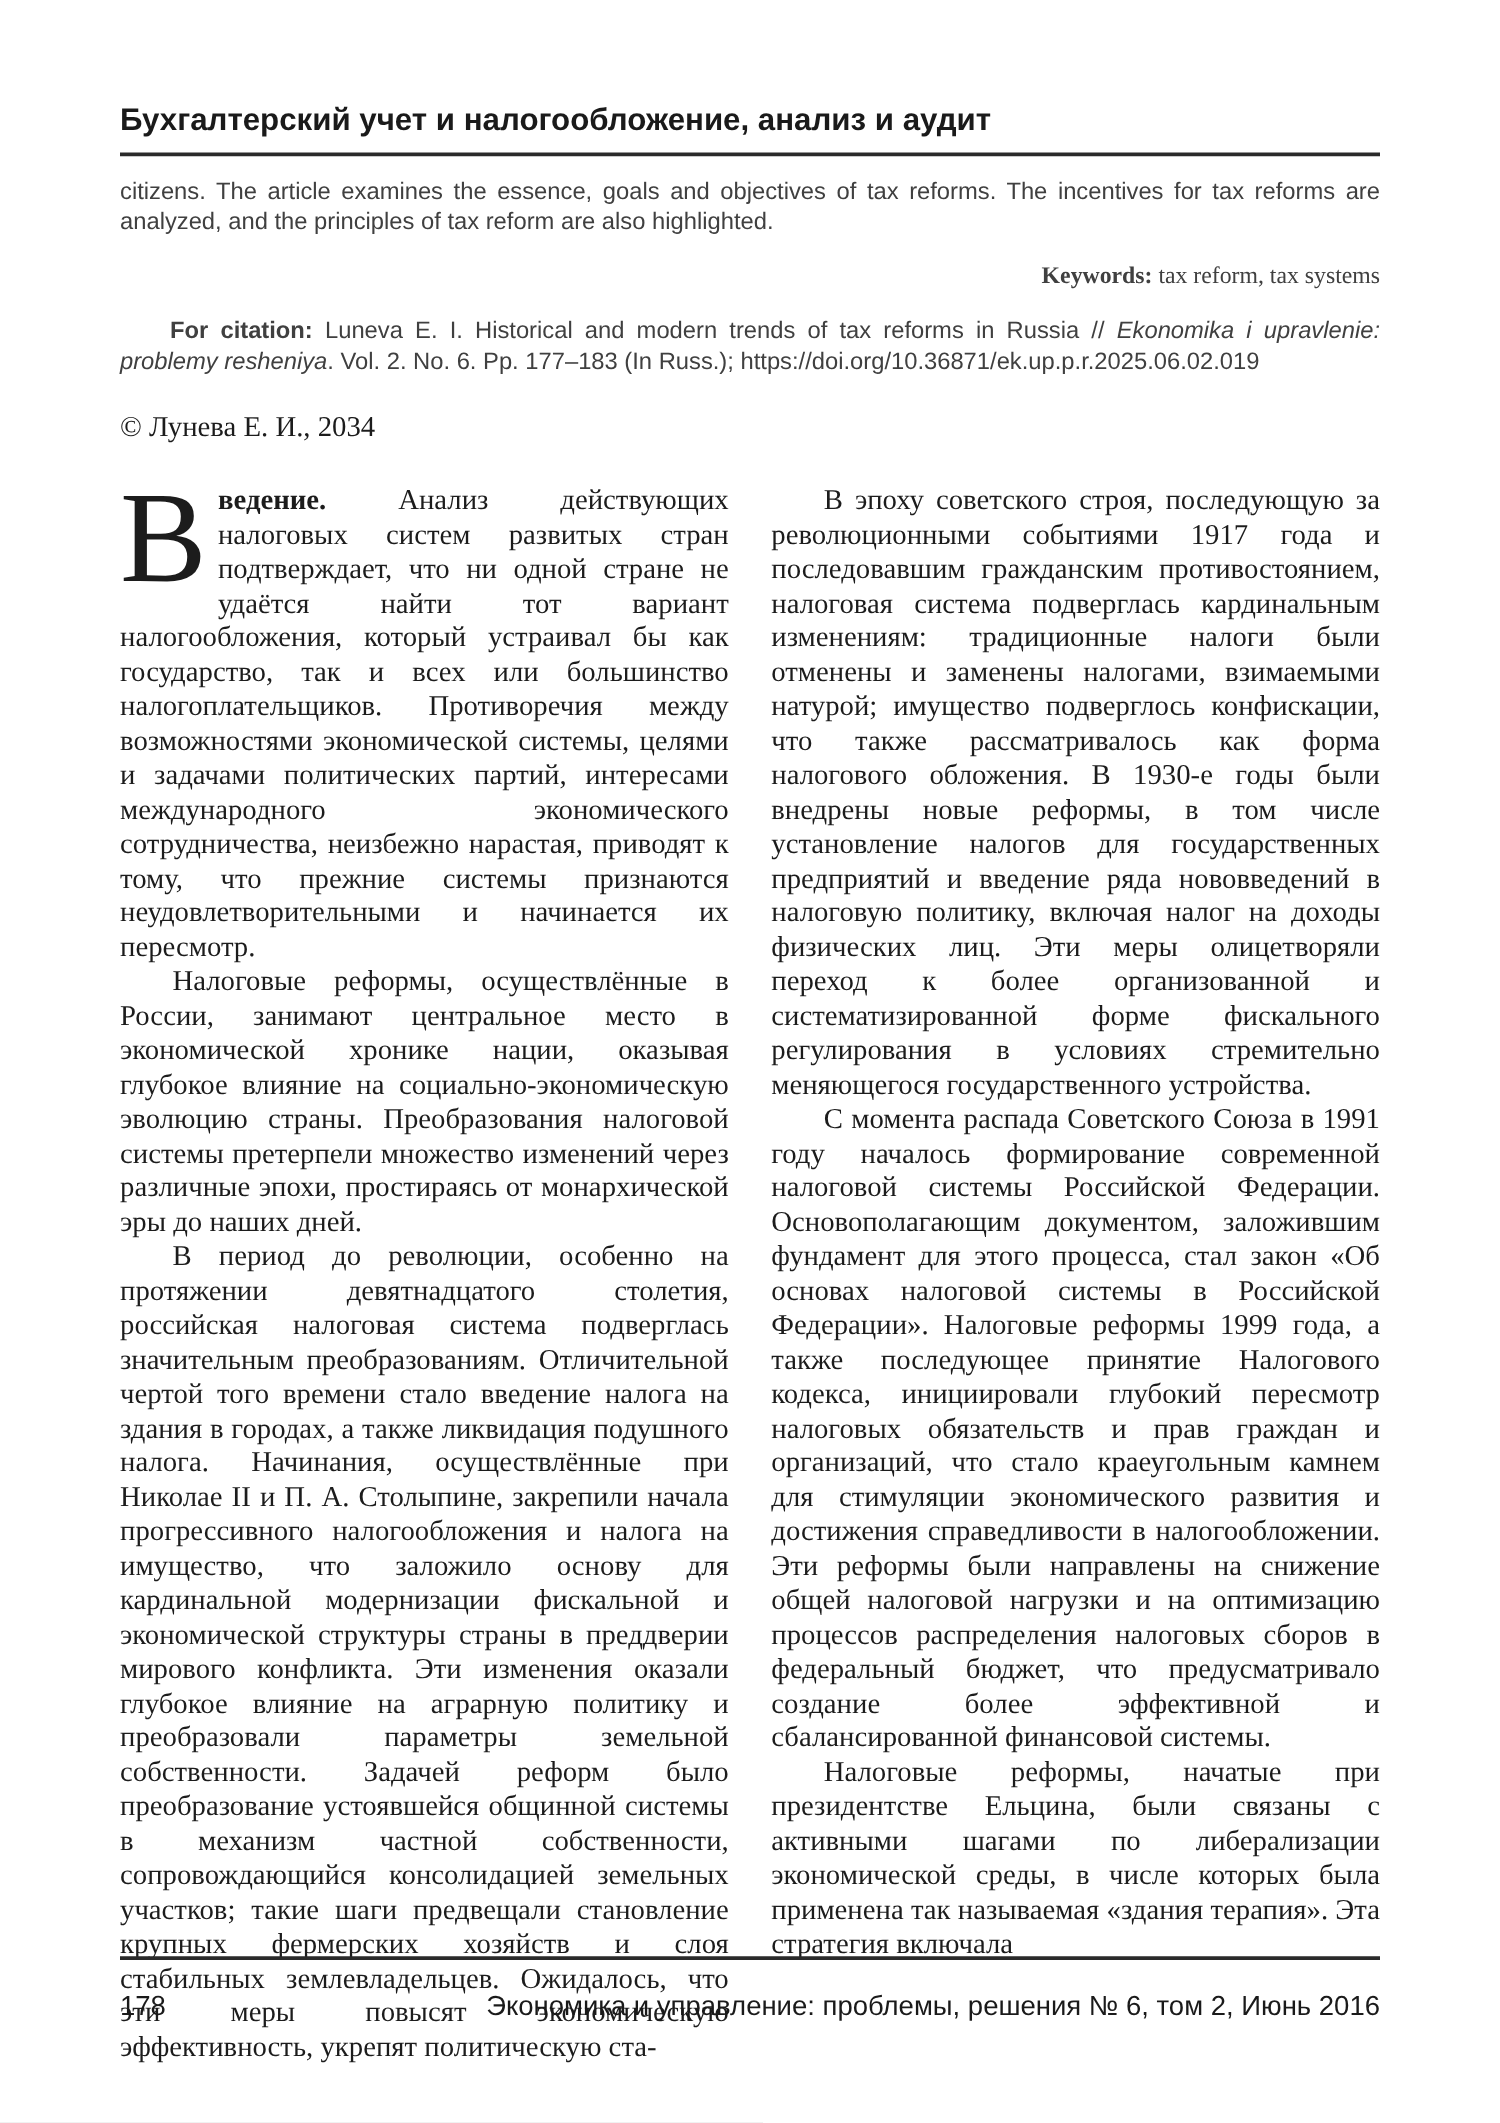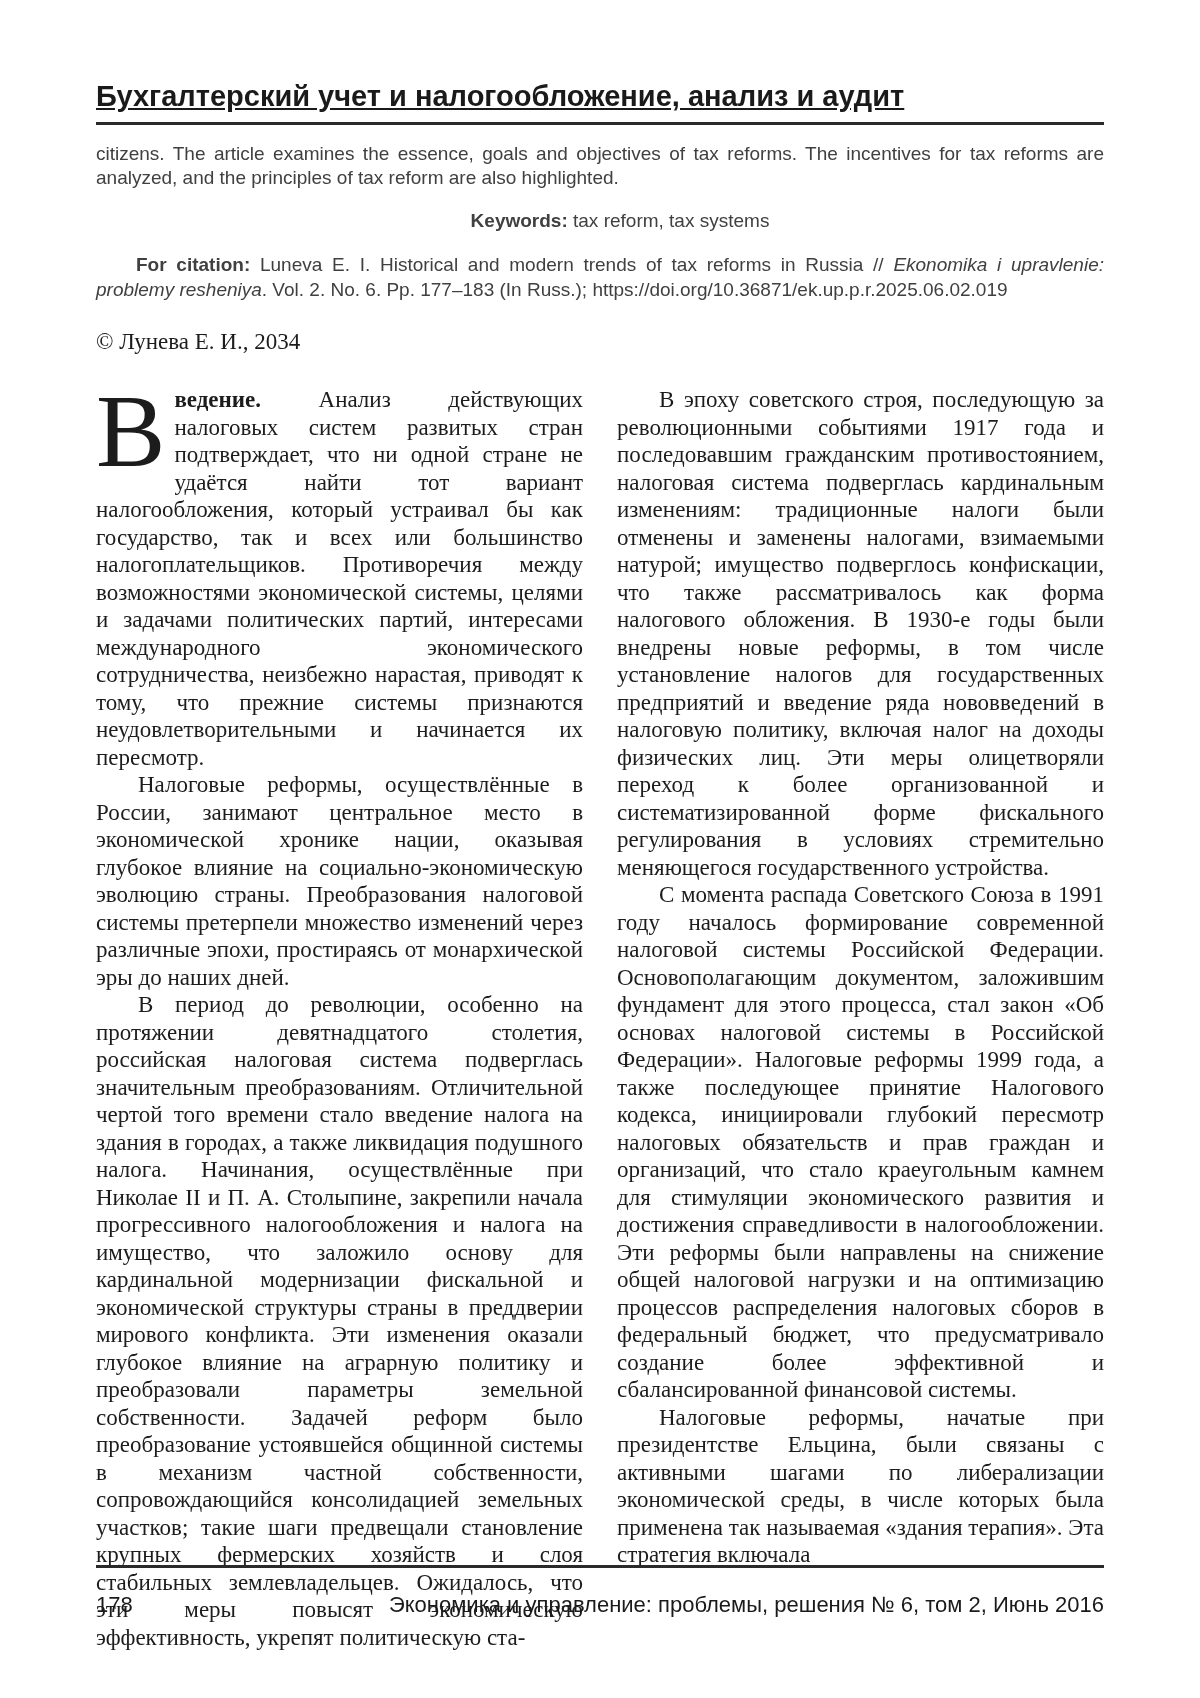--- a/index.html
+++ b/index.html
@@ -3,26 +3,26 @@
 <meta charset="utf-8">
 <style>
   html,body{margin:0;padding:0;background:#e8e8e8;}
   .page{
     position:relative;width:1200px;height:1698px;background:#ffffff;
     margin:0 auto;overflow:hidden;color:#1c1c1c;
   }
   .content{position:absolute;left:96px;top:82px;width:1008px;}
   .running-head{
     font-family:"Liberation Sans",sans-serif;font-weight:bold;
-    font-size:29px;line-height:29px;margin:0;color:#1a1a1a;text-decoration:underline;
+    font-size:25px;line-height:29px;margin:0;color:#1a1a1a;
   }
   .rule{height:3px;background:#2a2a2a;margin-top:11px;}
   .preamble{font-family:"Liberation Sans",sans-serif;font-size:19px;color:#404040;}
   .abstract{margin-top:17px;line-height:24px;text-align:justify;}
-  .keywords{line-height:24px;text-indent:40px;text-align:center;}
+  .keywords{line-height:24px;text-indent:40px;text-align:right;font-family:Liberation Serif, serif;}
   .citation{margin-top:8px;line-height:25px;text-indent:40px;text-align:justify;}
   .citation .ital{font-style:italic;}
   .blab{font-weight:bold;}
   .copyright{
     font-family:"Liberation Serif",serif;font-size:23px;margin-top:27px;line-height:26px;
   }
   .columns{
     margin-top:31px;display:flex;gap:34px;
     font-family:"Liberation Serif",serif;font-size:23px;line-height:27.5px;
   }

